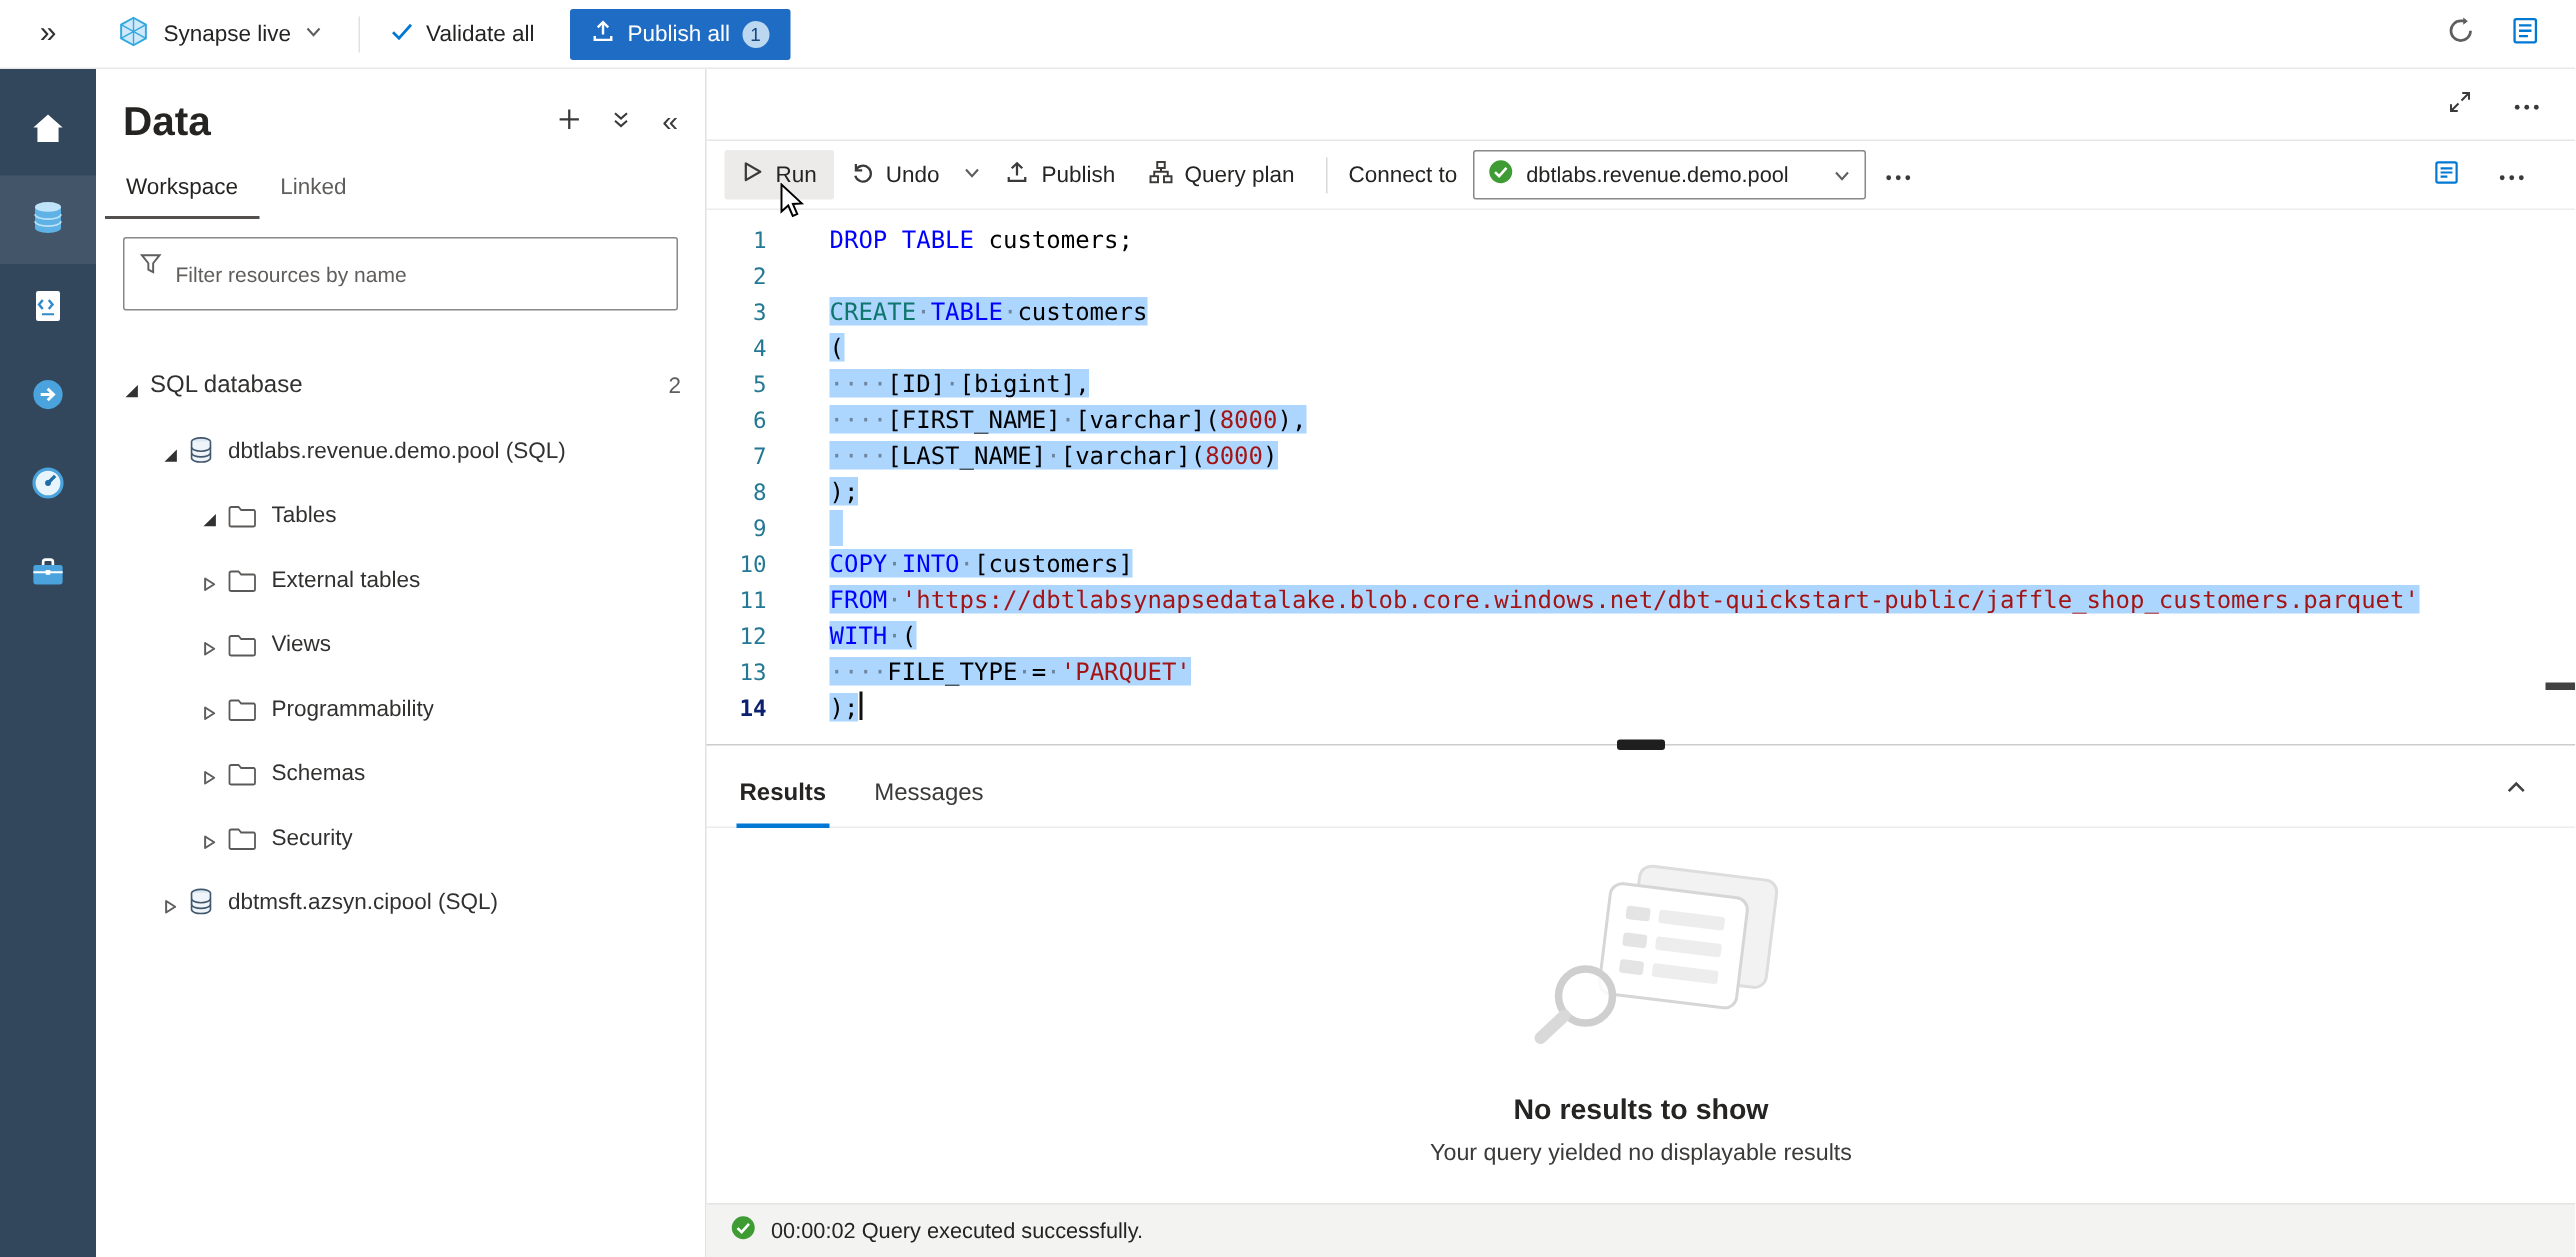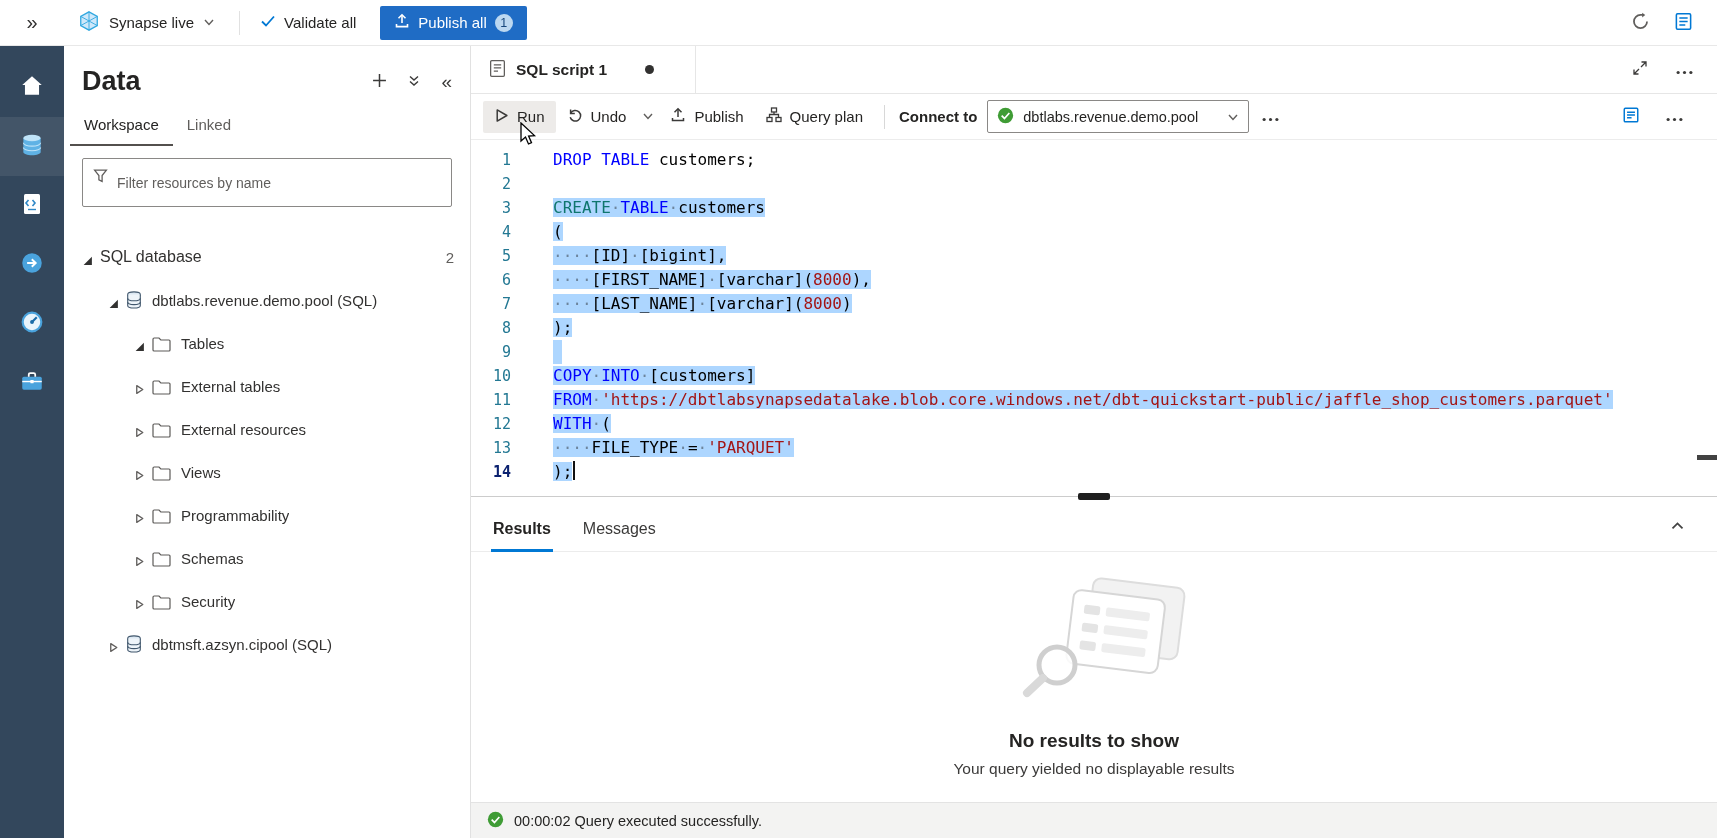--- a/index.html
+++ b/index.html
@@ -54,21 +54,21 @@
   .doc-tab .t{ font-size:15.5px; font-weight:700; color:#252423; }
   .dirty-dot{ width:9px; height:9px; border-radius:50%; background:#323130; margin-left:28px; }
   .tabbar-right{ margin-left:auto; display:flex; align-items:center; gap:28px; padding-right:24px; }
   .icon-btn{ cursor:pointer; display:flex; align-items:center; }
   
   .toolbar{ height:46px; display:flex; align-items:center; padding:0 12px; border-bottom:1px solid #ececec; }
   .tb-btn{ display:flex; align-items:center; gap:8px; padding:7px 11px; border-radius:2px; cursor:pointer; color:#252423; font-size:15px; }
   .tb-btn.hovered{ background:#edebe9; }
   .tb-chip{ padding:7px 5px; cursor:pointer; display:flex; align-items:center; }
   .v-div{ width:1px; height:24px; background:#d8d8d8; margin:0 10px; }
-  .connect-lbl{ font-weight:700; padding:0 10px 0 4px; font-size:15px; }
+  .connect-lbl{ font-weight:400; padding:0 10px 0 4px; font-size:15px; }
   .pool-select{ display:flex; align-items:center; gap:9px; border:1px solid #8a8886; border-radius:2px; height:33px;
     padding:0 9px; min-width:262px; cursor:pointer; font-size:14.5px; color:#252423; background:#fff; }
   .pool-select .chev{ margin-left:auto; display:flex; }
   .toolbar .spacer{ flex:1; }
   .toolbar-right{ display:flex; align-items:center; gap:26px; padding-right:22px; }
   
   .editor{ height:352px; position:relative; padding-top:8px; overflow:hidden;
     font-family:"DejaVu Sans Mono","Liberation Mono",monospace; font-size:16px; }
   .code-line{ display:flex; height:24px; line-height:24px; white-space:pre; }
   .gutter{ width:62px; flex:none; text-align:right; padding-right:22px; color:#237893; font-size:15px; cursor:pointer; }
@@ -287,33 +287,20 @@
             <span class="twisty">
               <svg width="11" height="11" viewBox="0 0 10 10">
                 <path d="M2.5 1.5 L8 5 L2.5 8.5 Z" fill="none" stroke="#605e5c" stroke-width="1.2" stroke-linejoin="round"></path>
               </svg>
             </span>
             <span class="tree-icon">
               <svg width="19" height="15" viewBox="0 0 19 15">
                 <path d="M1 2.2 C1 1.5 1.5 1 2.2 1 H7 L8.8 3 H17 c0.6 0 1 0.5 1 1 V13 c0 0.6 -0.5 1 -1 1 H2.2 C1.5 14 1 13.5 1 13 Z" fill="#ffffff" stroke="#5c5a58" stroke-width="1.2"></path>
               </svg>
             </span>
-            <span class="tree-label">External resources</span>
-          </div>
-          <div class="tree-row lvl2" style="padding-left: 70px;">
-            <span class="twisty">
-              <svg width="11" height="11" viewBox="0 0 10 10">
-                <path d="M2.5 1.5 L8 5 L2.5 8.5 Z" fill="none" stroke="#605e5c" stroke-width="1.2" stroke-linejoin="round"></path>
-              </svg>
-            </span>
-            <span class="tree-icon">
-              <svg width="19" height="15" viewBox="0 0 19 15">
-                <path d="M1 2.2 C1 1.5 1.5 1 2.2 1 H7 L8.8 3 H17 c0.6 0 1 0.5 1 1 V13 c0 0.6 -0.5 1 -1 1 H2.2 C1.5 14 1 13.5 1 13 Z" fill="#ffffff" stroke="#5c5a58" stroke-width="1.2"></path>
-              </svg>
-            </span>
             <span class="tree-label">Views</span>
           </div>
           <div class="tree-row lvl2" style="padding-left: 70px;">
             <span class="twisty">
               <svg width="11" height="11" viewBox="0 0 10 10">
                 <path d="M2.5 1.5 L8 5 L2.5 8.5 Z" fill="none" stroke="#605e5c" stroke-width="1.2" stroke-linejoin="round"></path>
               </svg>
             </span>
             <span class="tree-icon">
               <svg width="19" height="15" viewBox="0 0 19 15">
@@ -362,30 +349,20 @@
               </svg>
             </span>
             <span class="tree-label">dbtmsft.azsyn.cipool (SQL)</span>
           </div>
         </div>
     </div>
 
     <div class="main">
 
       <div class="tabbar">
-        <div class="doc-tab">
-          <span>
-            <svg width="17" height="19" viewBox="0 0 16 18" fill="none" stroke="#605e5c" stroke-width="1.2">
-                <rect x="1.5" y="1.5" width="13" height="15" rx="1"></rect>
-                <path d="M4.5 5.5 h7 M4.5 8.5 h7 M4.5 11.5 h4"></path>
-              </svg>
-          </span>
-          <span class="t">SQL script 1</span>
-          <span class="dirty-dot"></span>
-        </div>
         <div class="tabbar-right">
           <span class="icon-btn">
             <span><svg width="16" height="16" viewBox="0 0 16 16" stroke="#3b3a39" fill="none" stroke-width="1.3">
                   <path d="M9.5 2 H14 V6.5 M14 2 L9 7 M6.5 14 H2 V9.5 M2 14 L7 9"></path>
                 </svg></span>
           </span>
           <span class="icon-btn">
             <span><svg width="17" height="5" viewBox="0 0 16 4" fill="#3b3a39">
                   <circle cx="2" cy="2" r="1.5"></circle>
                   <circle cx="8" cy="2" r="1.5"></circle>

